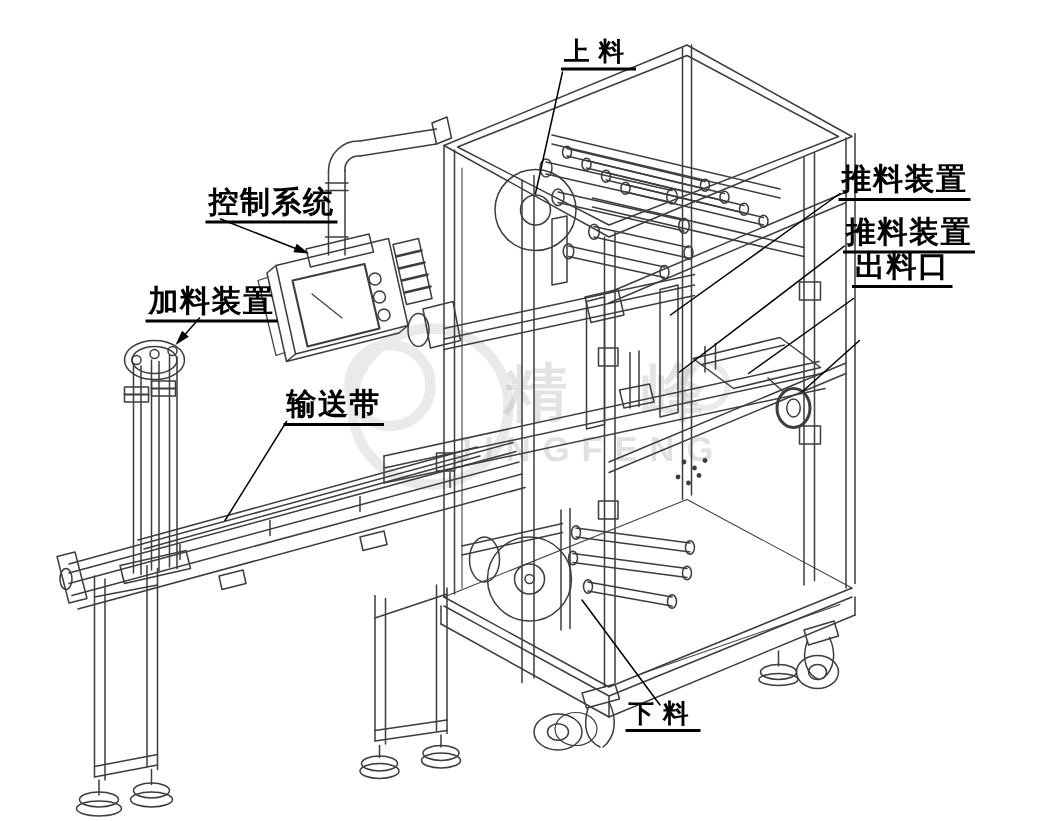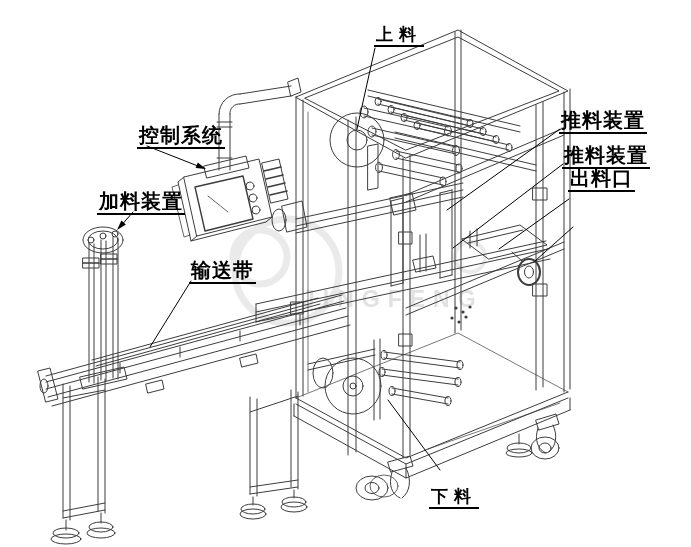--- a/index.html
+++ b/index.html
@@ -37,20 +37,21 @@
 <div id="stage">
 
   <div id="watermark-layer">
     <svg width="691" height="547">
       <g fill="none" stroke="#e4e4e4" stroke-width="7" opacity="0.75">
         <circle cx="287" cy="271" r="52"></circle>
         <circle cx="260" cy="257" r="27"></circle>
         <circle cx="470" cy="257" r="15" stroke-width="4"></circle>
       </g>
     </svg>
+    <div class="wm-cjk">精峰</div>
     <div class="wm-latin">JINGFENG</div>
   </div>
 
   <svg id="drawing-layer" width="691" height="547" viewBox="0 0 691 547">
     <g fill="none" stroke="#3d3d3d" stroke-width="1" stroke-linejoin="round" stroke-linecap="round">
 
       <g>
         <path d="M296,97 L458,30 L568,91 L406,158 Z"></path>
         <path d="M305,98 L458,37 L559,91 L406,150 Z"></path>
 
@@ -273,16 +274,16 @@
   </svg>
 
   <div id="label-layer">
     <div class="lbl big2" style="left:374px;top:26px;text-align:center;">上料</div>
     <div class="lbl" style="left:137px;top:125px;">控制系统</div>
     <div class="lbl" style="left:97px;top:191px;">加料装置</div>
     <div class="lbl" style="left:177px;top:260px;margin-left:12px;">输送带</div>
     <div class="lbl" style="left:559px;top:110px;">推料装置</div>
     <div class="lbl" style="left:562px;top:145px;">推料装置</div>
     <div class="lbl" style="left:568px;top:168px;">出料口</div>
-    <div class="lbl big2" style="left:429px;top:467px;margin-top:21px;">下料</div>
+    <div class="lbl big2" style="left:417px;top:467px;">下料</div>
   </div>
 
 </div>
 
 </body></html>

